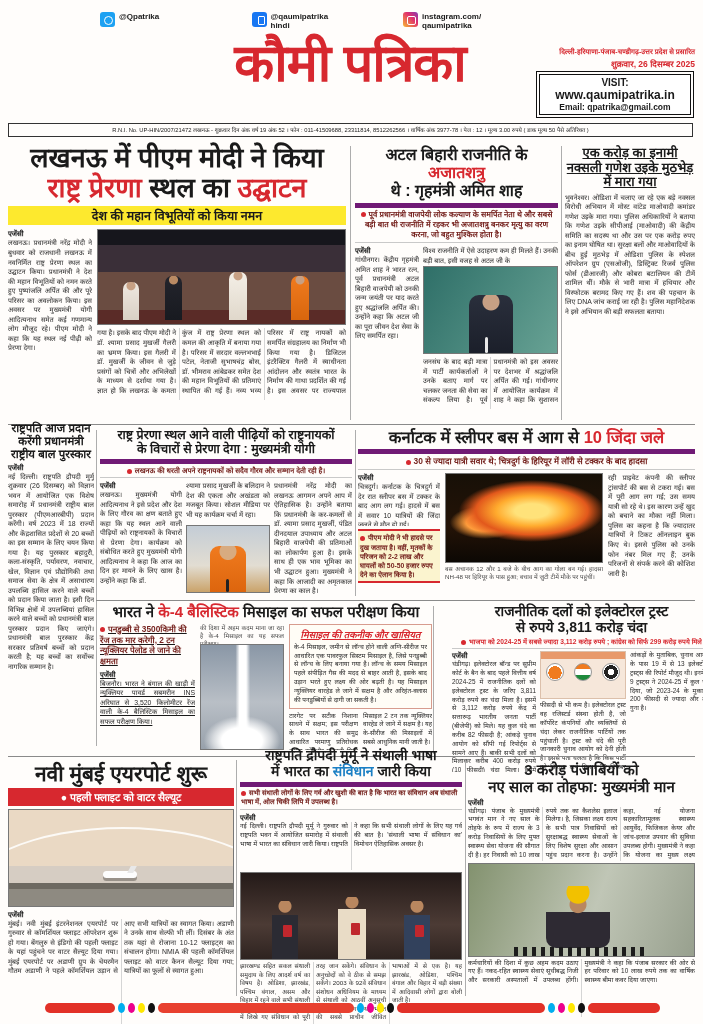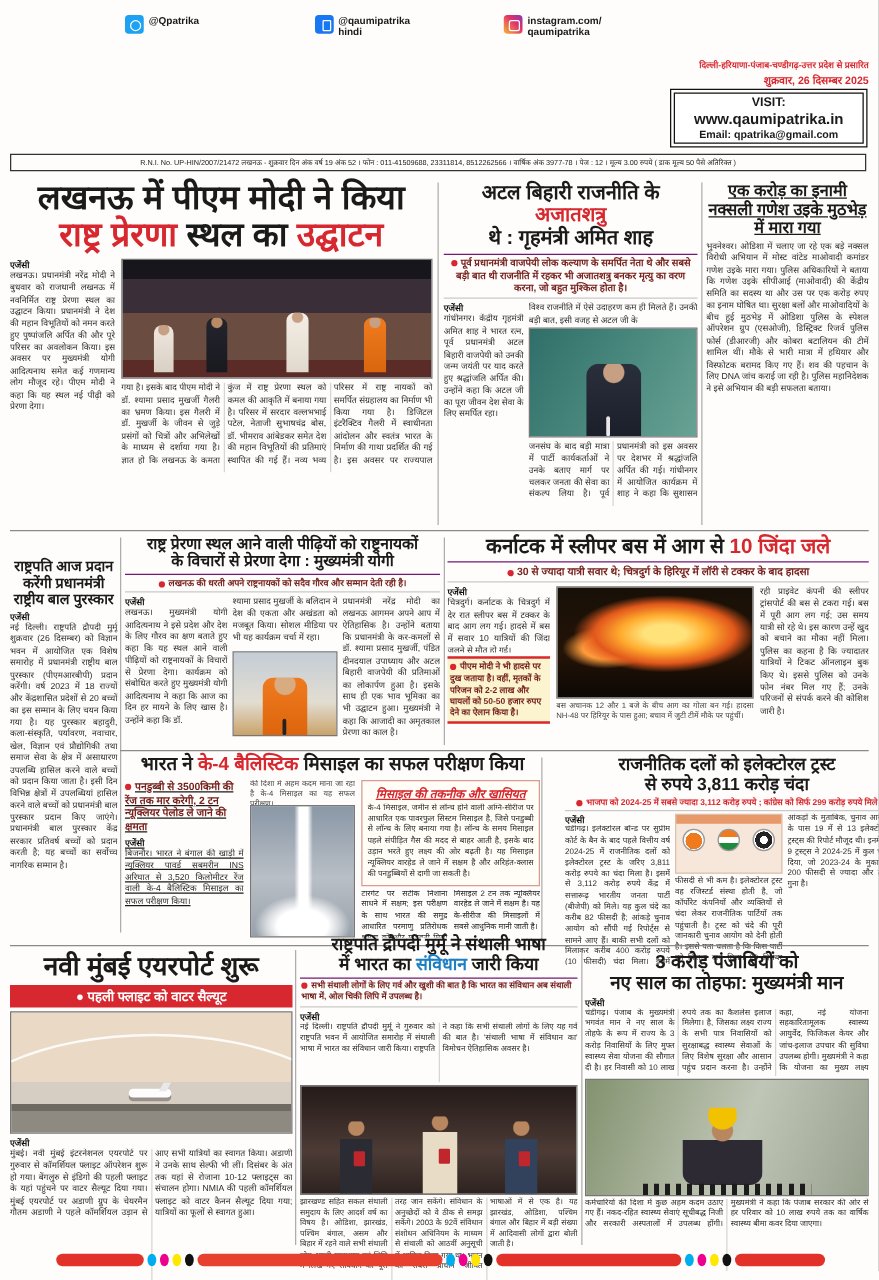--- a/index.html
+++ b/index.html
@@ -42,29 +42,29 @@
   .lead{left:8px;top:143px;width:338px;}
   .lead-h{font-size:27px;}
   .kicker{margin-top:3px;background:#fde92e;font-size:12.5px;font-weight:800;padding:1px 0;}
   .lead-body{margin-top:4px;display:flex;gap:5px;}
   .photo{position:relative;overflow:hidden;border:1px solid #777;}
   .modi-photo{height:94px;background:linear-gradient(180deg,#16161c 0 16%,#3a2f38 16% 45%,#6a4c41 45% 85%,#5a2b27 85%);}
   .fig{position:absolute;bottom:4px;border-radius:7px 7px 0 0;}
   
   .shah{left:355px;top:146px;width:203px;}
   .shah-h{font-size:16px;}
-  .bullet-line{margin:3px 0;padding:2px 1px;border-top:1px solid #701a75;border-bottom:1px solid #c9c9c9;
+  .bullet-line{margin:3px 0;padding:2px 1px;border-top:5px solid #701a75;border-bottom:1px solid #c9c9c9;
                font-size:7.8px;font-weight:700;color:#76231f;line-height:1.3;text-align:center;}
   .shah-body{display:flex;gap:4px;}
   .shah-photo{height:86px;background:linear-gradient(120deg,#2f6f68,#4d8b80 55%,#68a294);}
   
   .naxal{left:565px;top:146px;width:130px;}
   .naxal-h{font-size:13px;text-decoration:underline;}
   
-  .award{left:8px;top:448px;width:86px;}
+  .award{left:8px;top:422px;width:86px;}
   .award-h{font-size:11.5px;}
   .yogi{left:100px;top:428px;width:252px;}
   .yogi-h{font-size:12.5px;}
   .yogi-body{display:flex;gap:4px;margin-top:2px;}
   .yogi-photo{height:66px;background:linear-gradient(180deg,#c4cdd6,#e2ddd2 60%,#caa36a);}
   .bus{left:358px;top:428px;width:337px;}
   .bus-h{font-size:16.5px;}
   .bus-body{display:flex;gap:5px;margin-top:2px;}
   .fire-photo{height:88px;background:
       radial-gradient(ellipse 60% 45% at 55% 42%,#ffe27a 0 18%,#ffab2e 38%,#e2581c 60%,rgba(40,16,4,0) 78%),
@@ -154,27 +154,29 @@
 
   <div class="abs dist">दिल्ली-हरियाणा-पंजाब-चण्डीगढ़-उत्तर प्रदेश से प्रसारित</div>
   <div class="abs dateline">शुक्रवार, 26 दिसम्बर 2025</div>
 
   <div class="abs visitbox">
     <div class="v1">VISIT:</div>
     <div class="v2">www.qaumipatrika.in</div>
     <div class="v3">Email: qpatrika@gmail.com</div>
   </div>
 
+  <div class="abs title">कौमी पत्रिका</div>
   <div class="abs rnibox">R.N.I. No. UP-HIN/2007/21472 लखनऊ - शुक्रवार दिन अंक वर्ष 19 अंक 52 । फोन : 011-41509688, 23311814, 8512262566 । वार्षिक अंक 3977-78 । पेज : 12 । मूल्य 3.00 रुपये ( डाक मूल्य 50 पैसे अतिरिक्त )</div>
 
   <div class="abs lead">
     <div class="hl lead-h ctr">लखनऊ में पीएम मोदी ने किया</div>
     <div class="hl lead-h ctr">
       <span class="red">राष्ट्र प्रेरणा </span><span>स्थल का </span><span class="red">उद्घाटन</span>
     </div>
+    <div class="kicker ctr">देश की महान विभूतियों को किया नमन</div>
     <div class="lead-body">
       <div style="width:84px;">
         <div class="byline">एजेंसी</div>
         <div class="body-txt jus clip" style="height:166px;">लखनऊ। प्रधानमंत्री नरेंद्र मोदी ने बुधवार को राजधानी लखनऊ में नवनिर्मित राष्ट्र प्रेरणा स्थल का उद्घाटन किया। प्रधानमंत्री ने देश की महान विभूतियों को नमन करते हुए पुष्पांजलि अर्पित की और पूरे परिसर का अवलोकन किया। इस अवसर पर मुख्यमंत्री योगी आदित्यनाथ समेत कई गणमान्य लोग मौजूद रहे। पीएम मोदी ने कहा कि यह स्थल नई पीढ़ी को प्रेरणा देगा।</div>
       </div>
       <div style="flex:1;">
         <div class="photo modi-photo">
           <div class="fig" style="left:10%;width:16px;height:38px;background:radial-gradient(circle at 50% 10%,#c7a084 0 4px,rgba(0,0,0,0) 5px),linear-gradient(#efe8e0,#d9d0c4);"></div>
           <div class="fig" style="left:27%;width:17px;height:44px;background:radial-gradient(circle at 50% 9%,#b98a63 0 4px,rgba(0,0,0,0) 5px),linear-gradient(#23242c,#181a20);"></div>
           <div class="fig" style="left:53%;width:18px;height:48px;background:radial-gradient(circle at 50% 8%,#c7a084 0 4px,rgba(0,0,0,0) 5px),linear-gradient(#f4efe7,#e0d8cb);"></div>

